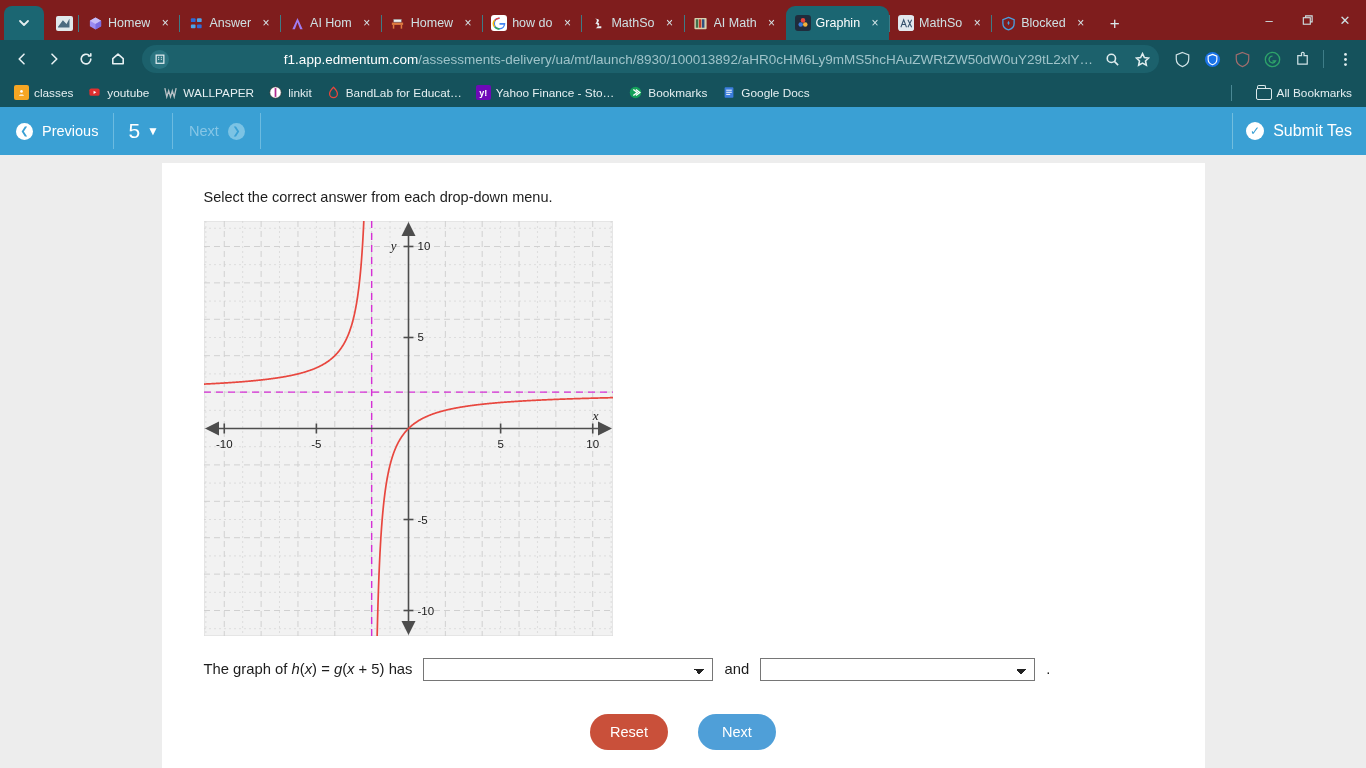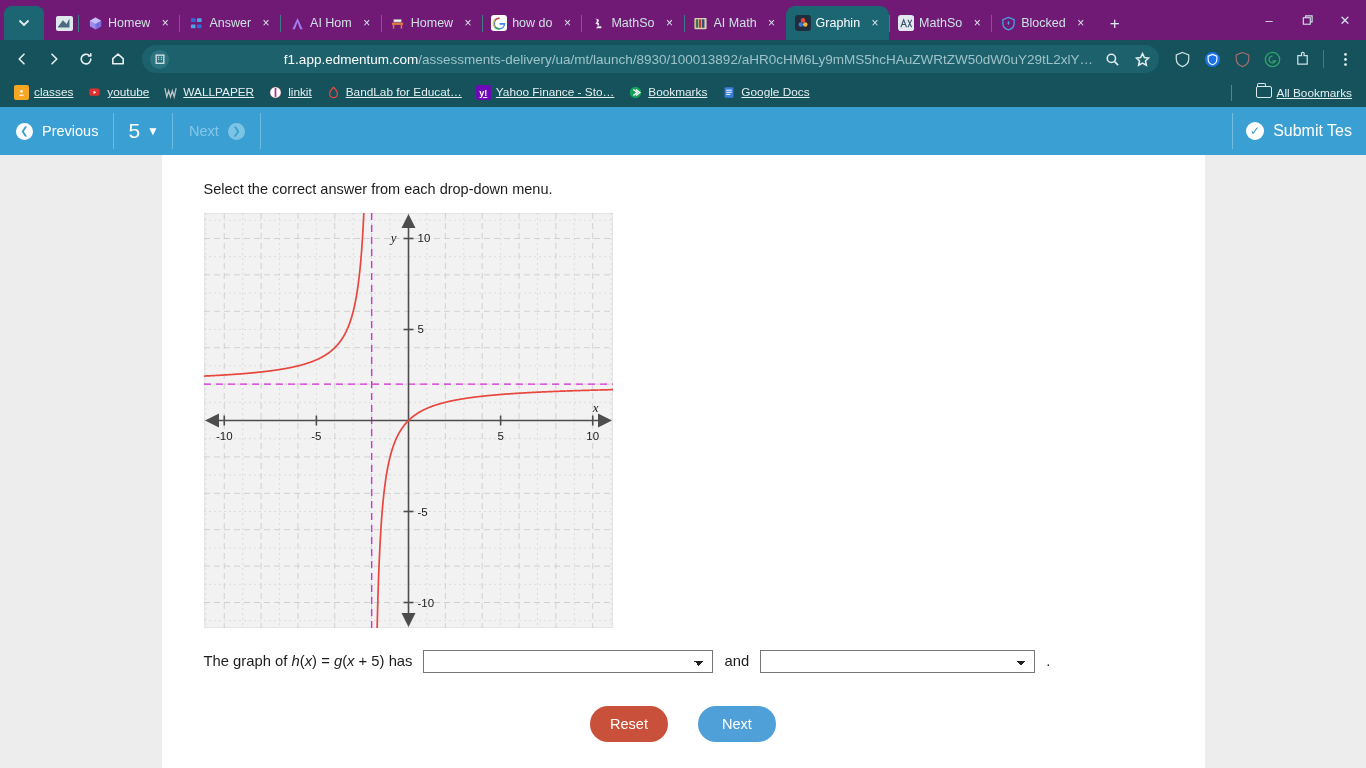--- a/index.html
+++ b/index.html
@@ -7,21 +7,21 @@
     width: 1366px; height: 768px;
     overflow: hidden;
     font-family: "Liberation Sans", sans-serif;
     background: #ffffff;
   }
 
   
   .browser { width: 1366px; height: 768px; display: flex; flex-direction: column; }
 
   .tabstrip {
-    height: 40px; background: #701a75;
+    height: 40px; background: #7f1d1d;
     display: flex; align-items: flex-end;
     padding: 0; position: relative; flex: 0 0 40px;
   }
   .tab-menu-btn {
     width: 40px; height: 34px; margin: 6px 0 0 4px;
     background: #1b6672; border-radius: 8px 8px 0 0;
     display: flex; align-items: center; justify-content: center;
     color: #e3eef0; font-size: 11px;
   }
   .tab-menu-btn svg { width: 12px; height: 12px; }
@@ -116,21 +116,21 @@
   .ext-icons { display: flex; align-items: center; gap: 4px; flex: 0 0 auto; }
   .ext { width: 26px; height: 26px; display: flex; align-items: center; justify-content: center; }
   .ext svg { width: 17px; height: 17px; }
   .tb-divider { width: 1px; height: 18px; background: #3e7d88; margin: 0 4px; }
 
   .bookmarkbar {
     height: 29px; background: #15525c; display: flex;
     align-items: center; padding: 0 8px; gap: 2px; flex: 0 0 29px;
     font-size: 11.8px; color: #e5eff1;
   }
-  .bm { display: flex; align-items: flex-start; gap: 5px; padding: 3px 6px; border-radius: 4px; white-space: nowrap; text-decoration: underline; }
+  .bm { display: flex; align-items: flex-end; gap: 5px; padding: 3px 6px; border-radius: 4px; white-space: nowrap; }
   .bm .bmi { width: 15px; height: 15px; flex: 0 0 15px; border-radius: 2px;
     display: flex; align-items: center; justify-content: center; font-size: 9px; color: #fff; font-weight: bold; }
   .bm-right { margin-left: auto; display: flex; align-items: center; gap: 18px; }
   .bm-sep { width: 1px; height: 16px; background: #4a8894; }
   .folder-ico { width: 16px; height: 12px; border: 1.4px solid #dbe9eb; border-radius: 2px; position: relative; }
   .folder-ico::before { content:""; position:absolute; top:-3.4px; left:0; width:7px; height:3px;
     border: 1.4px solid #dbe9eb; border-bottom: none; border-radius: 2px 2px 0 0; }
 
   
   .appbar {
@@ -162,21 +162,21 @@
   .submit-test::before {
     content: ""; position: absolute; left: 0; top: 6px; bottom: 6px; width: 1px; background: #72bede;
   }
   .check-circ {
     width: 18px; height: 18px; border-radius: 50%; background: #ffffff; color: #3aa0d4;
     display: flex; align-items: center; justify-content: center; font-size: 12px; line-height: 1;
   }
 
   .content-area {
     flex: 1; background: #ededed; display: flex; justify-content: center;
-    overflow: hidden; padding-top: 0;
+    overflow: hidden; padding-top: 8px;
   }
   .card {
     width: 1043px; background: #ffffff; min-height: 100%;
     padding: 24px 0 0 0;
   }
   .q-text { font-size: 14.5px; color: #1d1d1d; padding: 0 42px; line-height: 1.5; }
   .q-text.sub { margin-top: 20px; }
   .q-text i { font-style: italic; }
 
   .graph-wrap { padding: 12px 42px 0 42px; }

